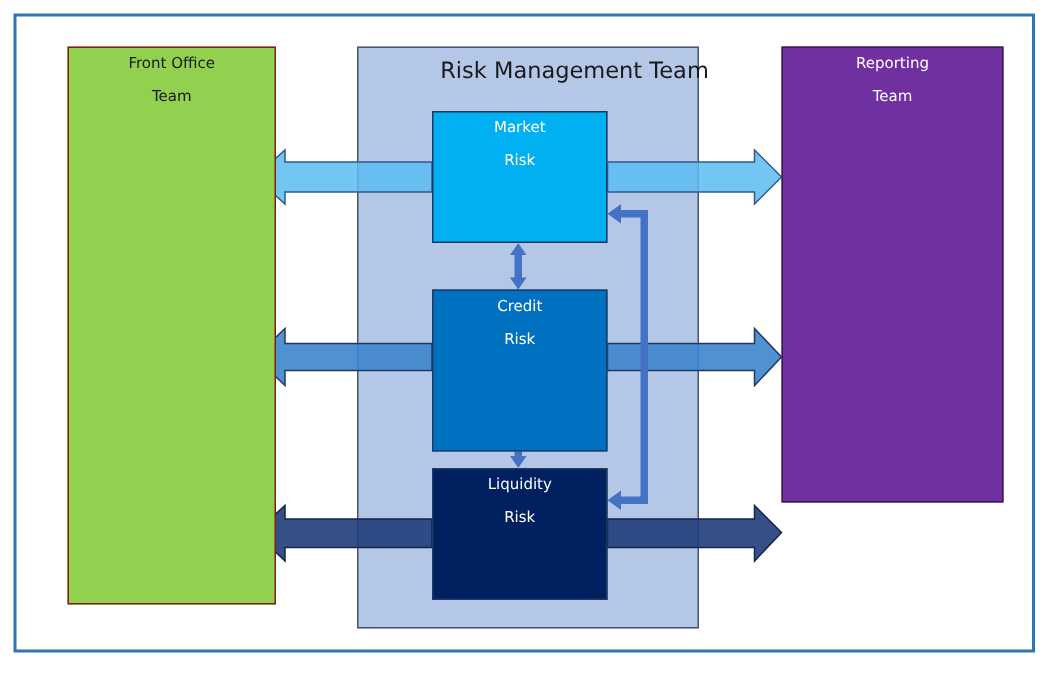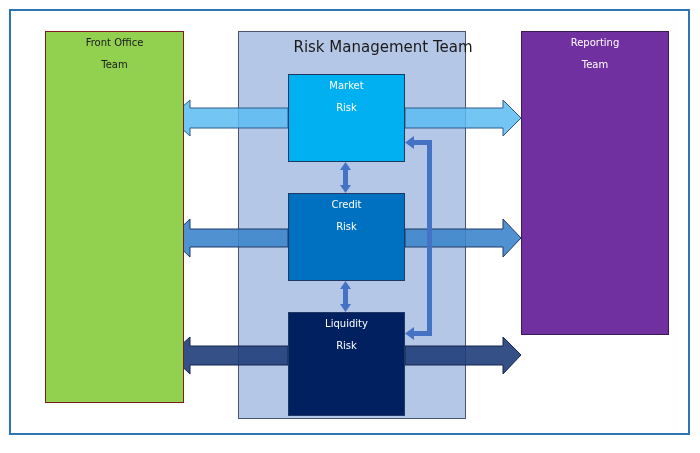--- a/index.html
+++ b/index.html
@@ -5,22 +5,22 @@
   html, body { margin:0; padding:0; background:#ffffff; }
   body { width:700px; height:453px; position:relative; overflow:hidden; font-family:"DejaVu Sans", sans-serif; }
   #frame { position:absolute; left:9px; top:9px; width:681px; height:426px; border:2px solid #2e75b6; box-sizing:border-box; }
   .box { position:absolute; box-sizing:border-box; display:flex; align-items:flex-start; justify-content:center; text-align:center; color:#fff; font-size:10px; line-height:22px; }
   .box span { white-space:pre-line; }
   #front-office { left:45px; top:31px; width:139px; height:372px; background:#92d050; border:1px solid #7f1d1d; color:#1a1a1a; }
   #reporting { left:521px; top:31px; width:148px; height:304px; background:#7030a0; border:1px solid #3a1a55; }
   #rm-team { position:absolute; left:238px; top:31px; width:228px; height:388px; background:#b4c7e7; border:1px solid #4a5470; box-sizing:border-box; }
   #rm-title { position:absolute; left:238px; top:38px; width:228px; text-align:center; font-size:15px; color:#1a1a1a;padding-left:31px; }
   #market { left:288px; top:74px; width:117px; height:88px; background:#00b0f0; border:1px solid #1f3864; }
-  #credit { left:288px; top:193px; width:117px; height:88px; background:#0070c0; border:1px solid #1f3864; }
-  #liquidity { left:288px; top:312px; width:117px; height:104px; background:#002060; border:1px solid #1f3864; }
+  #credit { left:288px; top:193px; width:117px; height:108px; background:#0070c0; border:1px solid #1f3864; }
+  #liquidity { left:288px; top:312px; width:117px; height:88px; background:#002060; border:1px solid #1f3864; }
   svg#arrows { position:absolute; left:0; top:0; width:700px; height:453px; }
 </style>
 </head>
 <body>
 
 <div id="frame"></div>
 
 <div id="rm-team"></div>
 <div id="rm-title">Risk Management Team</div>
 

